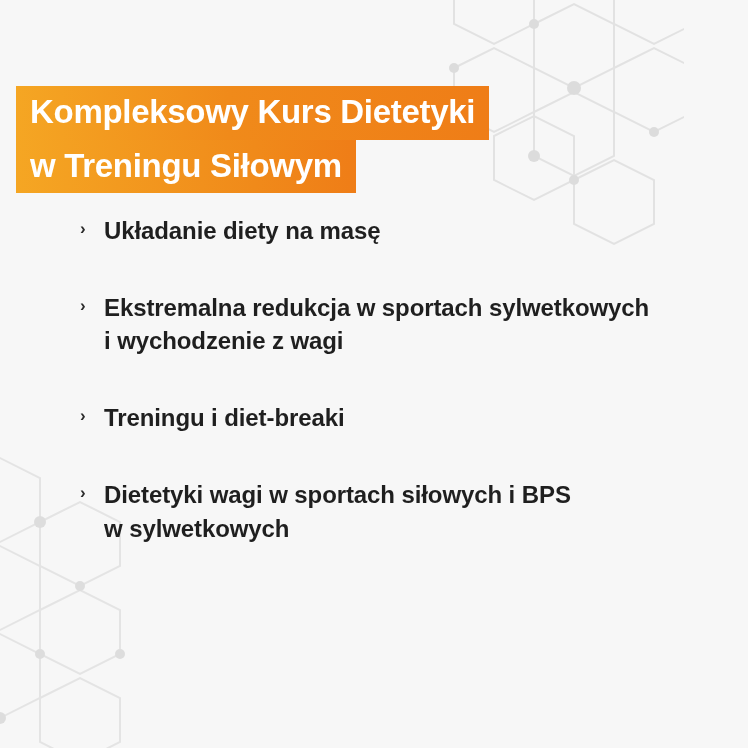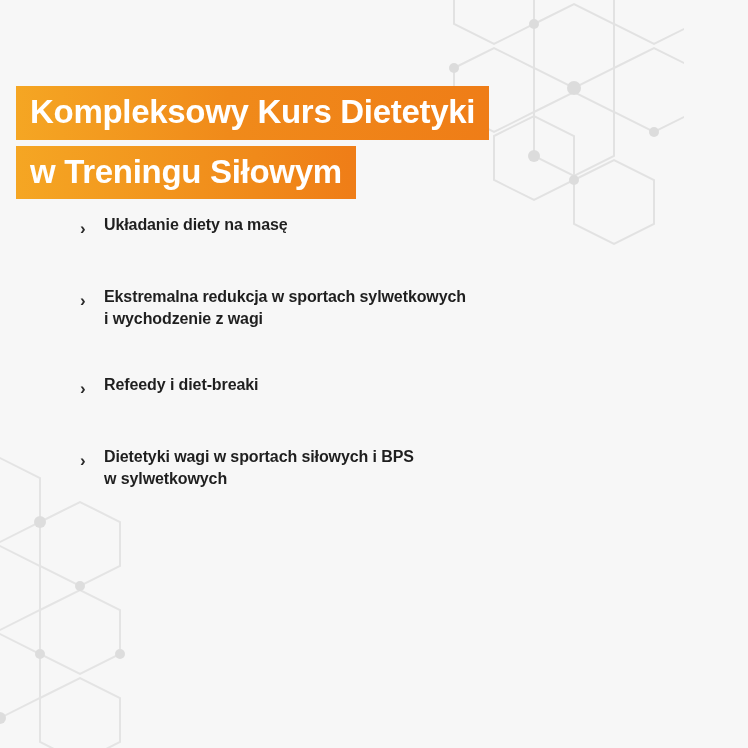--- a/index.html
+++ b/index.html
@@ -53,21 +53,20 @@
     line-height: 1.05;
     letter-spacing: -0.3px;
     padding: 9px 14px 10px 14px;
     white-space: nowrap;
   }
   .title-line-1 {
     background: linear-gradient(90deg, #f5a623 0%, #f08a1a 45%, #ef7d17 100%);
   }
   .title-line-2 {
     background: linear-gradient(90deg, #f5a623 0%, #f08a1a 70%, #ef7d17 100%);
-    margin-top: 6px;
   }
   .bullet-list {
     position: absolute;
     top: 214px;
     left: 80px;
     width: 620px;
   }
   .bullet-item {
     display: flex;
     align-items: flex-start;
@@ -81,21 +80,21 @@
     width: 24px;
     color: #2b2b2b;
     font-size: 17px;
     font-weight: bold;
     line-height: 26px;
     padding-top: 2px;
   }
   .bullet-text {
     flex: 1 1 auto;
     color: #1f1f1f;
-    font-size: 16px;
+    font-size: 24px;
     font-weight: bold;
     line-height: 1.38;
     letter-spacing: -0.1px;
     white-space: pre-line;
   }
 </style>
 </head>
 <body>
 
 <div class="poster">
@@ -160,21 +159,21 @@
     </div>
 
     <div class="bullet-item">
       <span class="bullet-chevron">›</span>
       <span class="bullet-text">Ekstremalna redukcja w sportach sylwetkowych
 i wychodzenie z wagi</span>
     </div>
 
     <div class="bullet-item">
       <span class="bullet-chevron">›</span>
-      <span class="bullet-text">Refeedy i diet-breaki</span>
+      <span class="bullet-text">Treningu i diet-breaki</span>
     </div>
 
     <div class="bullet-item">
       <span class="bullet-chevron">›</span>
       <span class="bullet-text">Dietetyki wagi w sportach siłowych i BPS
 w sylwetkowych</span>
     </div>
 
   </div>
 </div>

